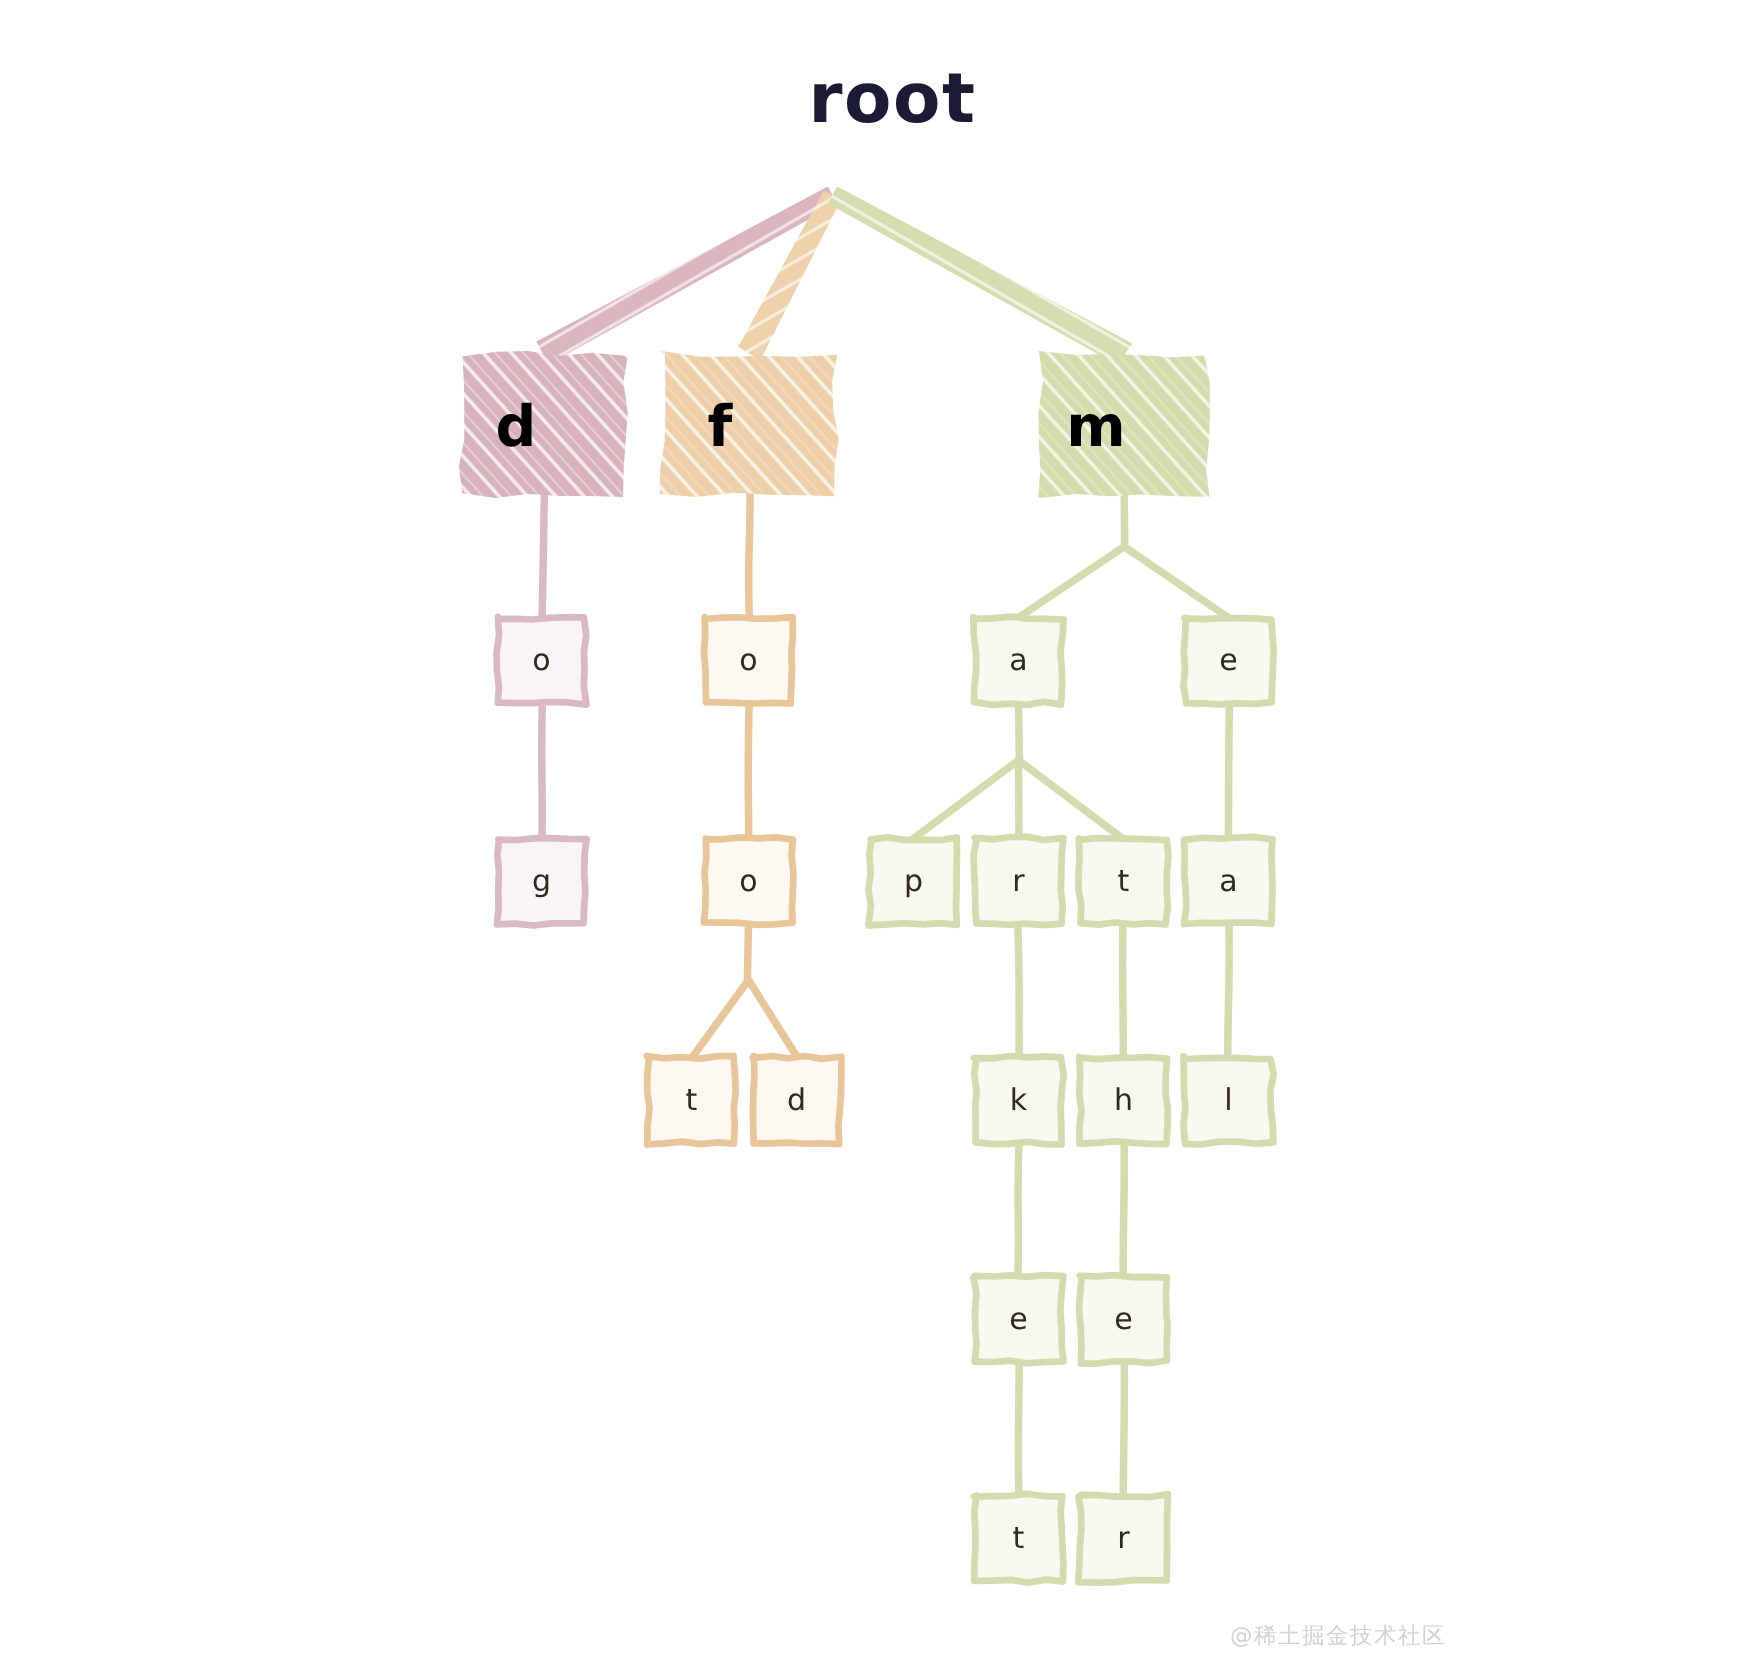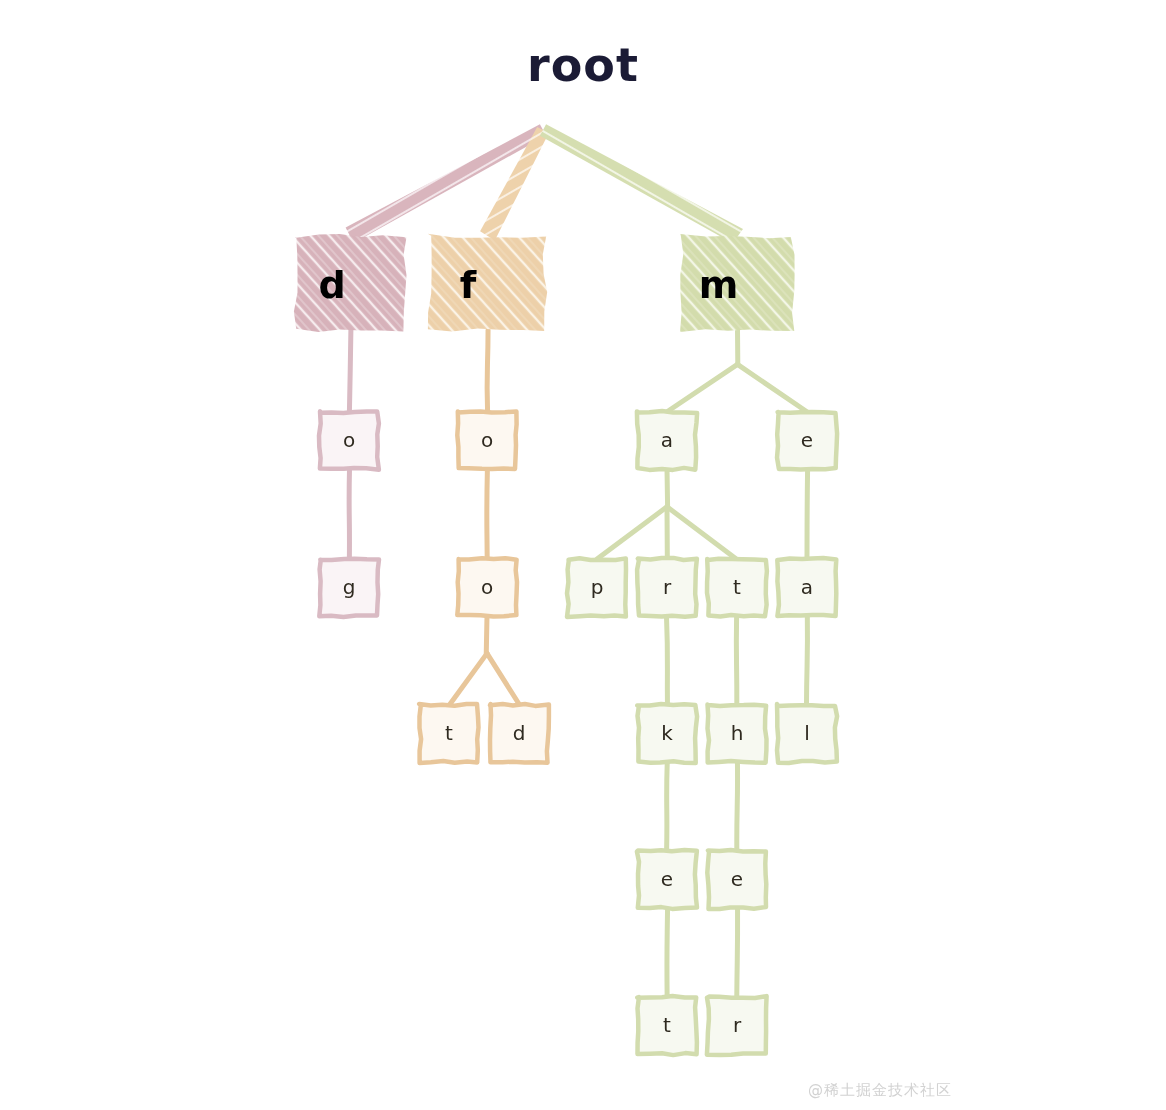--- a/index.html
+++ b/index.html
@@ -10,21 +10,21 @@
   body {
     width: 1166px;
     height: 1110px;
     position: relative;
     font-family: "DejaVu Sans", sans-serif;
     overflow: hidden;
   }
 
   #diagram-root {
     position: absolute;
-    left: 0; top: 0;
+    left: 12px; top: 0;
     width: 968px;
     height: 1110px;
   }
 
   #title {
     position: absolute;
     left: 0;
     top: 38px;
     width: 1166px;
     text-align: center;

